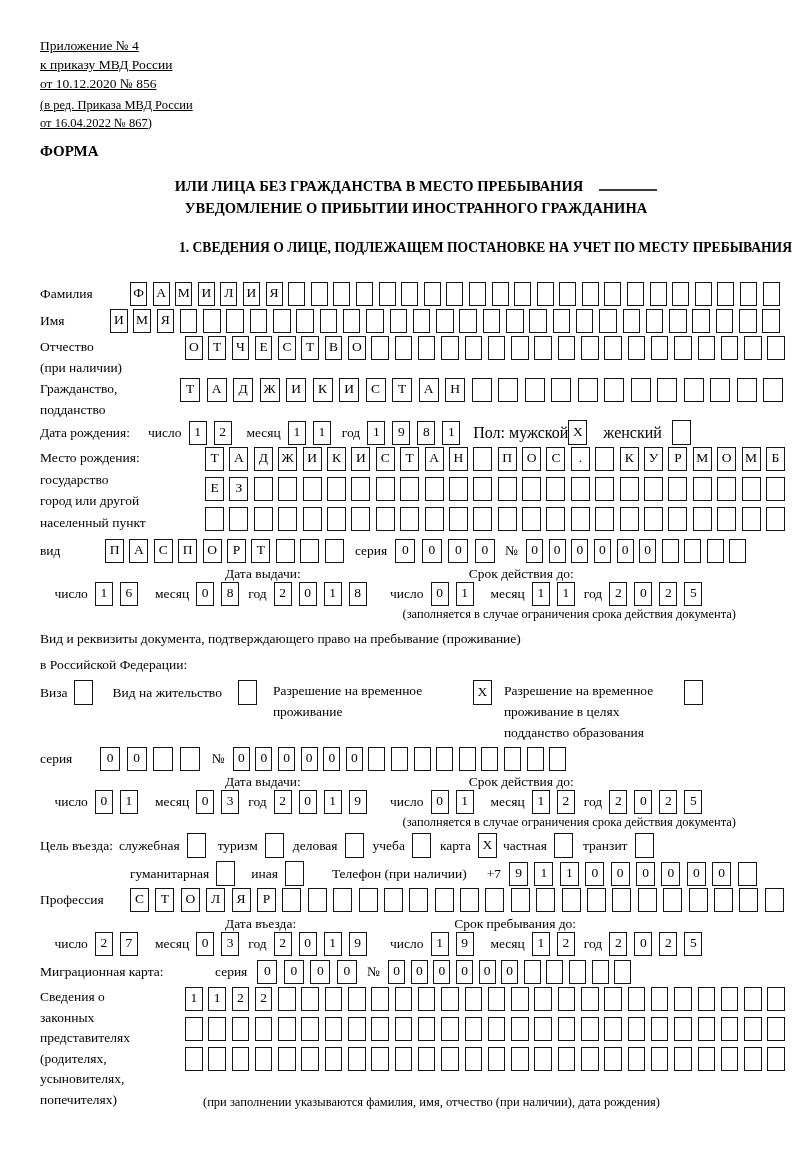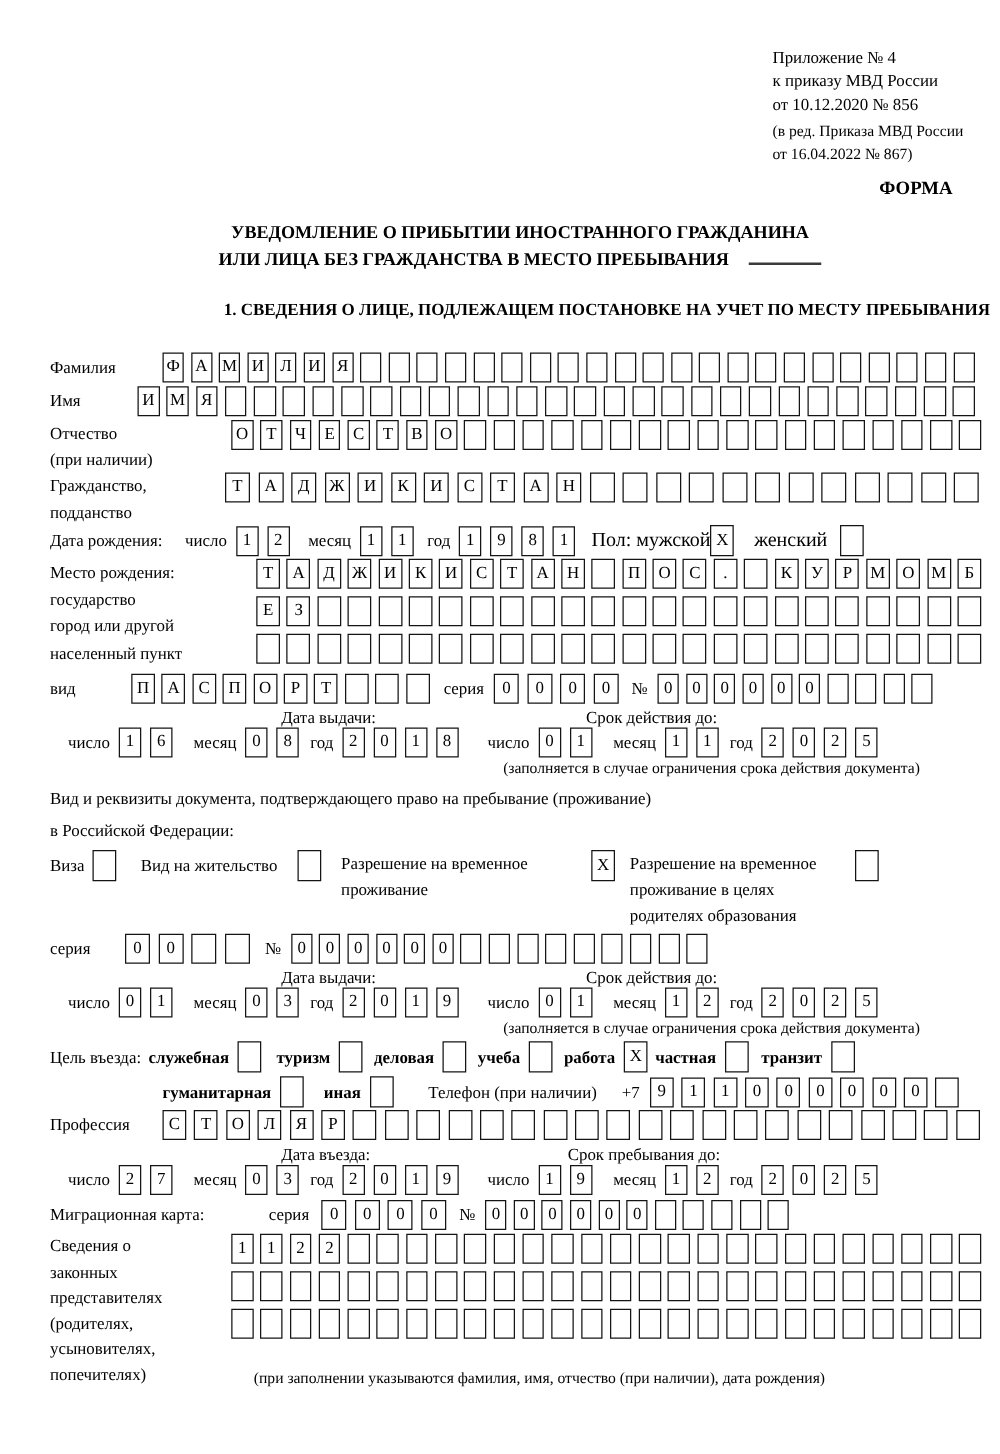--- a/index.html
+++ b/index.html
@@ -1,23 +1,23 @@
 <!DOCTYPE html>
 <html><head>
 <meta charset="utf-8">
 <style>
   * { margin:0; padding:0; box-sizing:border-box; }
   html,body { background:#fff; }
   body { width:800px; font-family:"Liberation Serif","DejaVu Serif",serif; color:#000; }
   .page { width:800px; height:1163px; padding:36px 8px 0 40px; overflow:hidden; position:relative; background:#fff; }
 
-  .annex { margin-left:578px; font-size:13.5px; line-height:19px; }
+  .annex { font-size:13.5px; line-height:19px;text-decoration:underline; }
   .annex .edition { font-size:12.5px; line-height:17.5px; margin-top:4px; }
 
-  .forma { text-align:right; padding-right:30px; font-weight:bold; font-size:15px; margin-top:11px; }
+  .forma { text-align:left; padding-right:30px; font-weight:bold; font-size:15px; margin-top:11px; }
 
   .title { text-align:center; font-weight:bold; font-size:14.5px; line-height:22px; margin-top:15px; }
   .blank-line { display:inline-block; width:58px; border-bottom:2.5px solid #3a3a3a; margin-left:16px; height:14px; }
 
   .sec-heading { font-weight:bold; font-size:13.6px; margin-top:21px; text-align:right; }
 
   .row { display:flex; align-items:flex-start; }
   .lbl { font-size:13.5px; line-height:24px; flex-shrink:0; }
   .sm { font-size:12.5px; }
   .boxes { display:flex; flex-wrap:nowrap; align-items:flex-start; }
@@ -38,43 +38,43 @@
   .bold { font-weight:bold; }
 
   .date-headers { display:flex; font-size:13.5px; line-height:17px; }
   .date-row { display:flex; align-items:center; }
   .dg { display:flex; align-items:center;justify-content:center; }
   .dg .dlbl { font-size:13.5px; margin-right:7px; }
   .dg .boxes { margin-right:2px; }
   .note { font-size:12.5px; line-height:16px; text-align:right; padding-right:56px; }
 
   .opt { display:flex; align-items:center; }
-  .opt .olbl { font-size:13.5px; margin-right:7px;font-weight:bold; }
+  .opt .olbl { font-size:13.5px; margin-right:7px; }
   .stack { font-size:13.5px; line-height:21px; text-align:left; }
 </style>
 </head>
 <body>
 
 <div class="page">
 
   <div class="annex">
     <div>Приложение № 4</div>
     <div>к приказу МВД России</div>
     <div>от 10.12.2020 № 856</div>
     <div class="edition">
       <div>(в ред. Приказа МВД России</div>
       <div>от 16.04.2022 № 867)</div>
     </div>
   </div>
 
   <div class="forma">ФОРМА</div>
 
   <div class="title">
+    <div><span>ИЛИ ЛИЦА БЕЗ ГРАЖДАНСТВА В МЕСТО ПРЕБЫВАНИЯ</span><span class="blank-line"></span></div>
     <div>УВЕДОМЛЕНИЕ О ПРИБЫТИИ ИНОСТРАННОГО ГРАЖДАНИНА</div>
-    <div><span>ИЛИ ЛИЦА БЕЗ ГРАЖДАНСТВА В МЕСТО ПРЕБЫВАНИЯ</span><span class="blank-line"></span></div>
   </div>
 
   <div class="sec-heading">1. СВЕДЕНИЯ О ЛИЦЕ, ПОДЛЕЖАЩЕМ ПОСТАНОВКЕ НА УЧЕТ ПО МЕСТУ ПРЕБЫВАНИЯ</div>
 
   <div class="row mt26">
     <span class="lbl" style="width:90px">Фамилия</span>
     <span class="boxes">
         <span class="box">Ф</span>
         <span class="box">А</span>
         <span class="box">М</span>
@@ -419,21 +419,21 @@
     <span class="lbl" style="margin-left:20px; line-height:25px">Вид на жительство</span>
     <span class="check" style="margin-left:16px"></span>
     <span class="stack" style="margin-left:16px; width:192px">
       <span>Разрешение на временное</span><br>
       <span>проживание</span>
     </span>
     <span class="check" style="margin-left:8px">X</span>
     <span class="stack" style="margin-left:12px; width:172px">
       <span>Разрешение на временное</span><br>
       <span>проживание в целях</span><br>
-      <span>родителях образования</span>
+      <span>подданство образования</span>
     </span>
     <span class="check" style="margin-left:8px"></span>
   </div>
 
   <div class="row mt4" style="align-items:center">
     <span class="lbl" style="width:60px">серия</span>
     <span class="boxes p26">
         <span class="box">0</span>
         <span class="box">0</span>
         <span class="box"></span>
@@ -517,21 +517,21 @@
     </span>
     <span class="opt" style="margin-left:9px">
       <span class="olbl">деловая</span>
       <span class="check"></span>
     </span>
     <span class="opt" style="margin-left:9px">
       <span class="olbl">учеба</span>
       <span class="check"></span>
     </span>
     <span class="opt" style="margin-left:9px">
-      <span class="olbl">работа</span>
+      <span class="olbl">карта</span>
       <span class="check">X</span>
     </span>
     <span class="opt" style="margin-left:6px">
       <span class="olbl">частная</span>
       <span class="check"></span>
     </span>
     <span class="opt" style="margin-left:10px">
       <span class="olbl">транзит</span>
       <span class="check"></span>
     </span>

